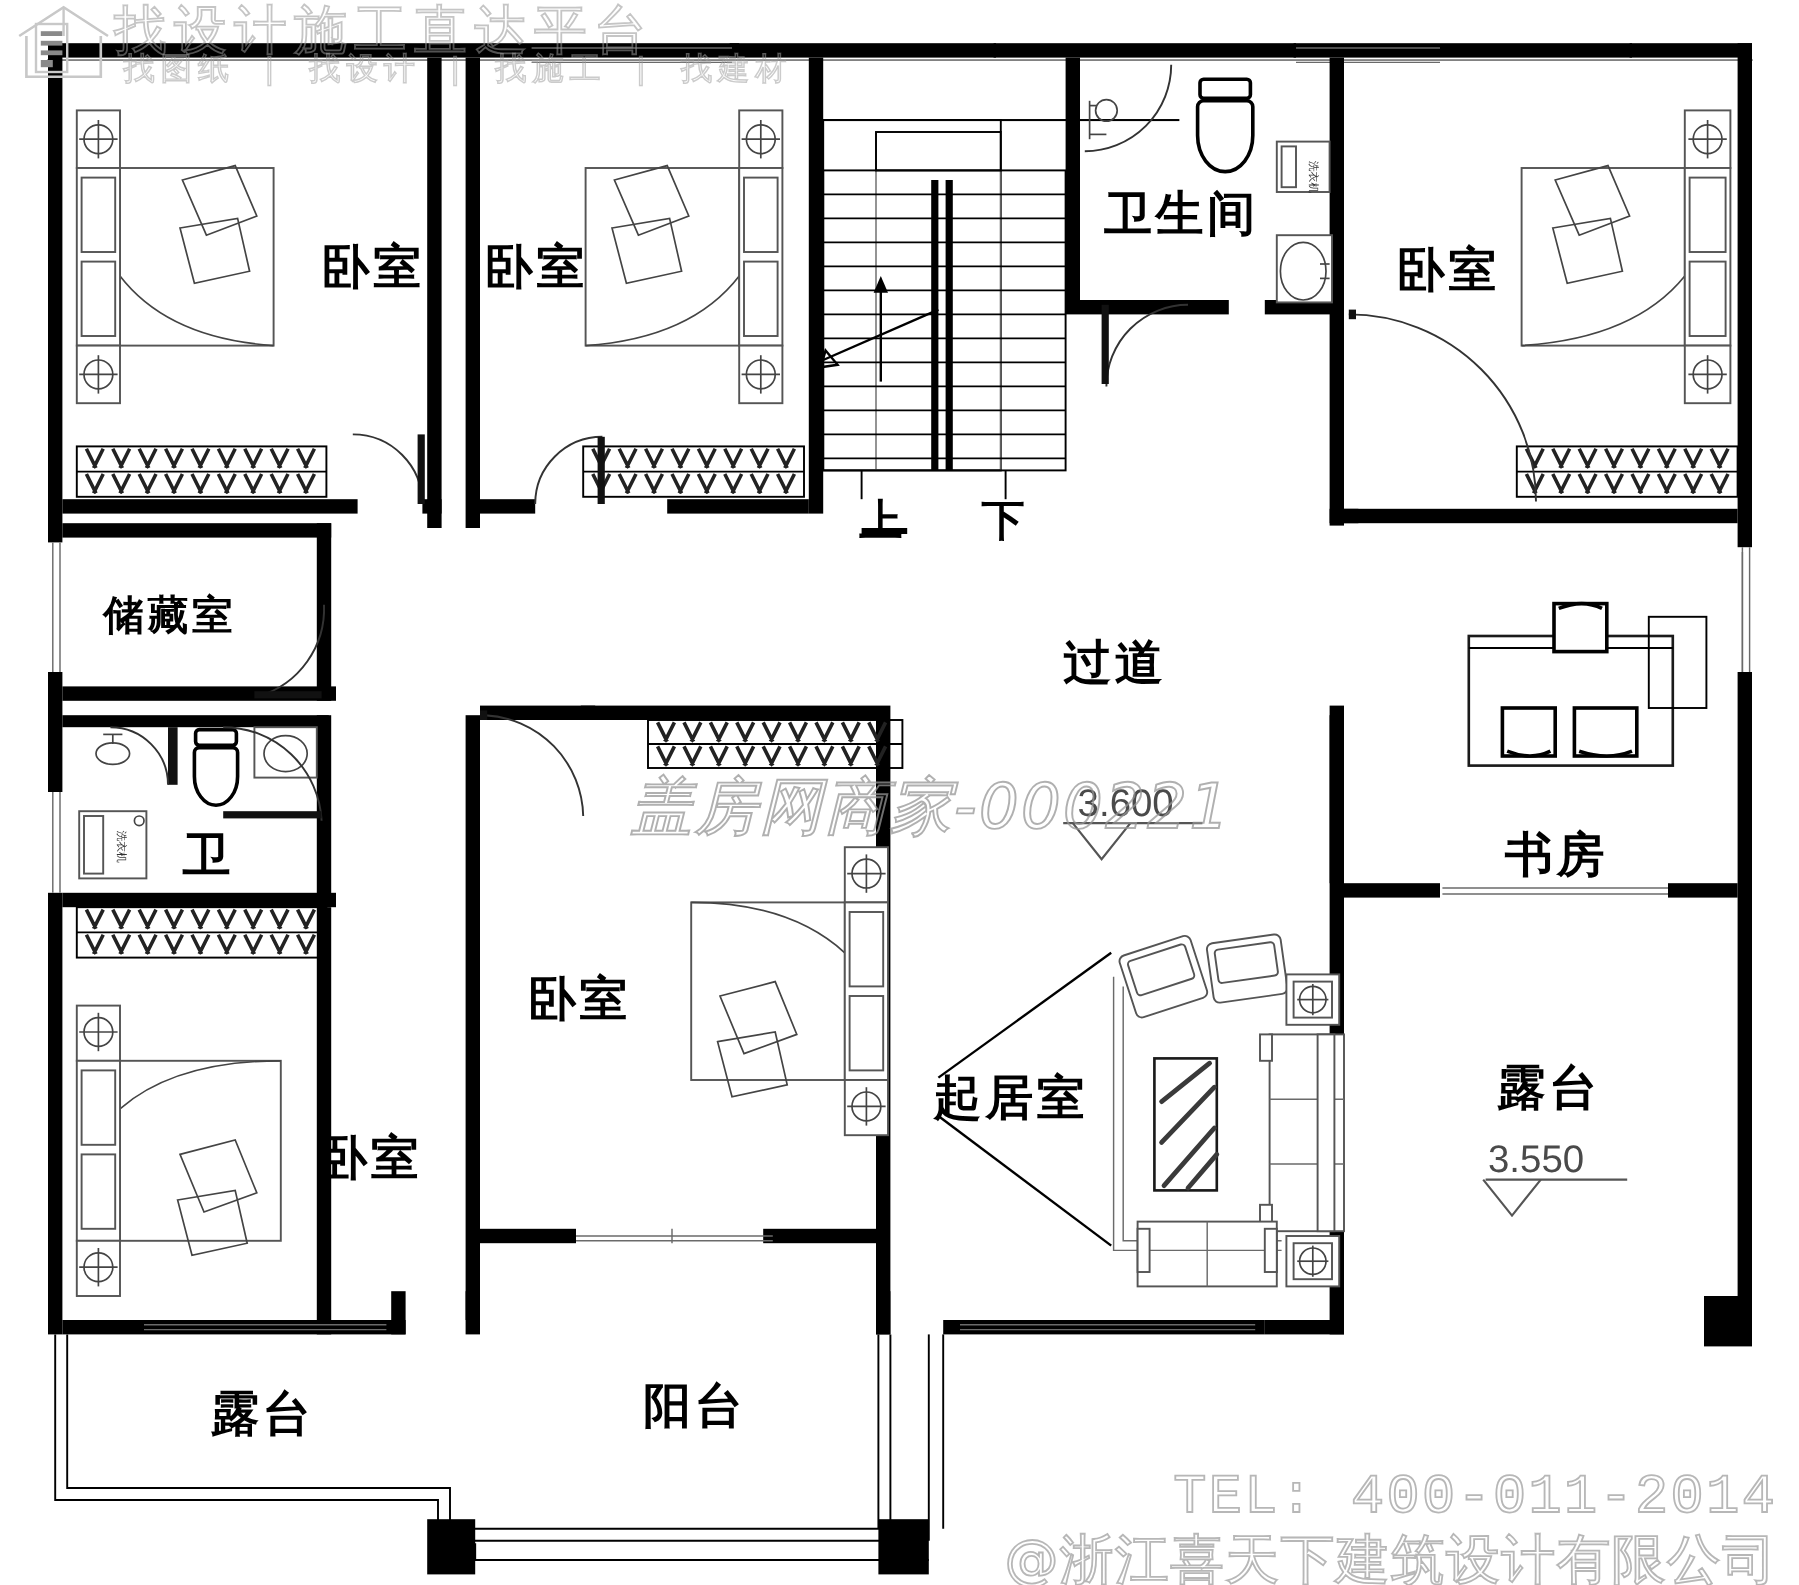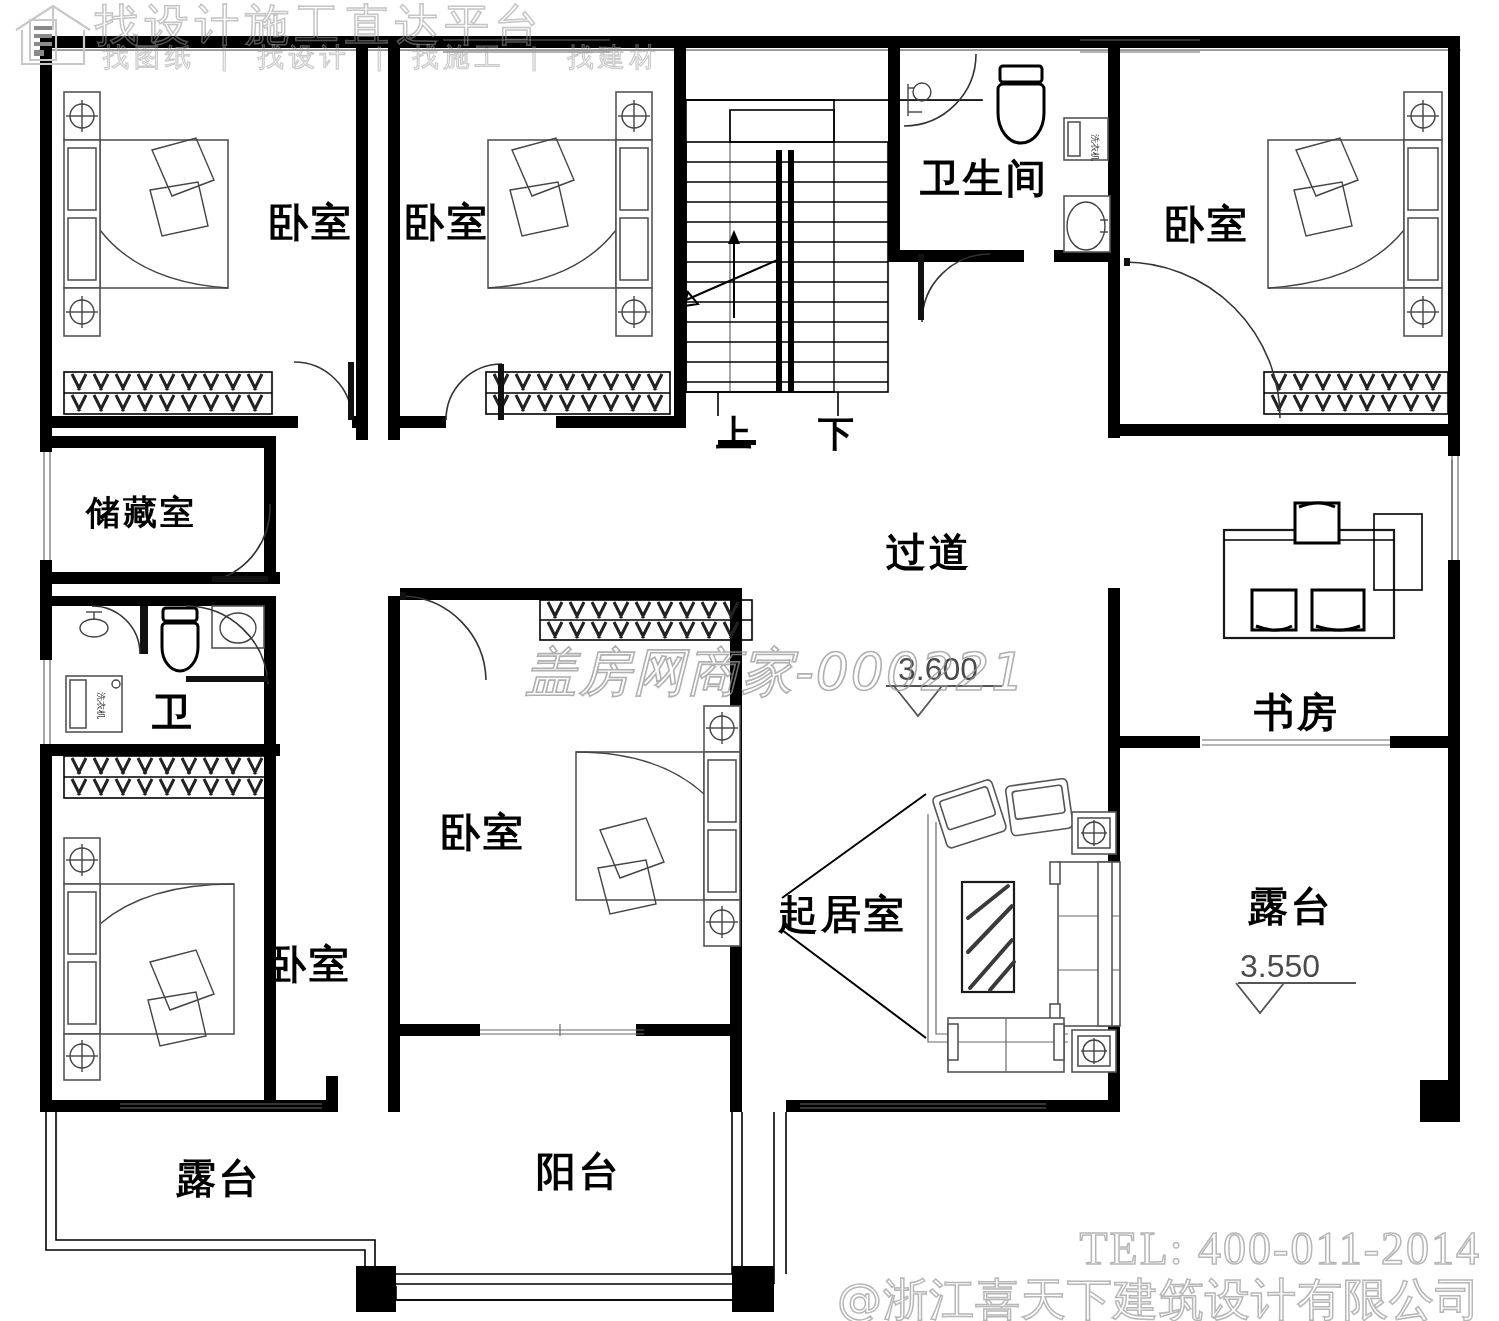--- a/index.html
+++ b/index.html
@@ -90,21 +90,21 @@
     -webkit-text-stroke: 1.6px rgba(150,150,150,0.75);
     font-family: "DejaVu Sans", sans-serif;
     font-style: italic;
   }
   .wm-tel {
     right: 18px; top: 1222px;
     font-size: 46px;
     letter-spacing: 2px;
     color: transparent;
     -webkit-text-stroke: 1.5px rgba(175,175,175,0.9);
-    font-family: Liberation Serif, serif;
+    font-family: Liberation Mono, monospace;
   }
   .wm-company {
     right: 18px; top: 1270px;
     font-size: 45px;
     letter-spacing: 1px;
     color: transparent;
     -webkit-text-stroke: 1.5px rgba(175,175,175,0.9);
     font-family: "DejaVu Sans", sans-serif;
   }
   .wm-logo {

